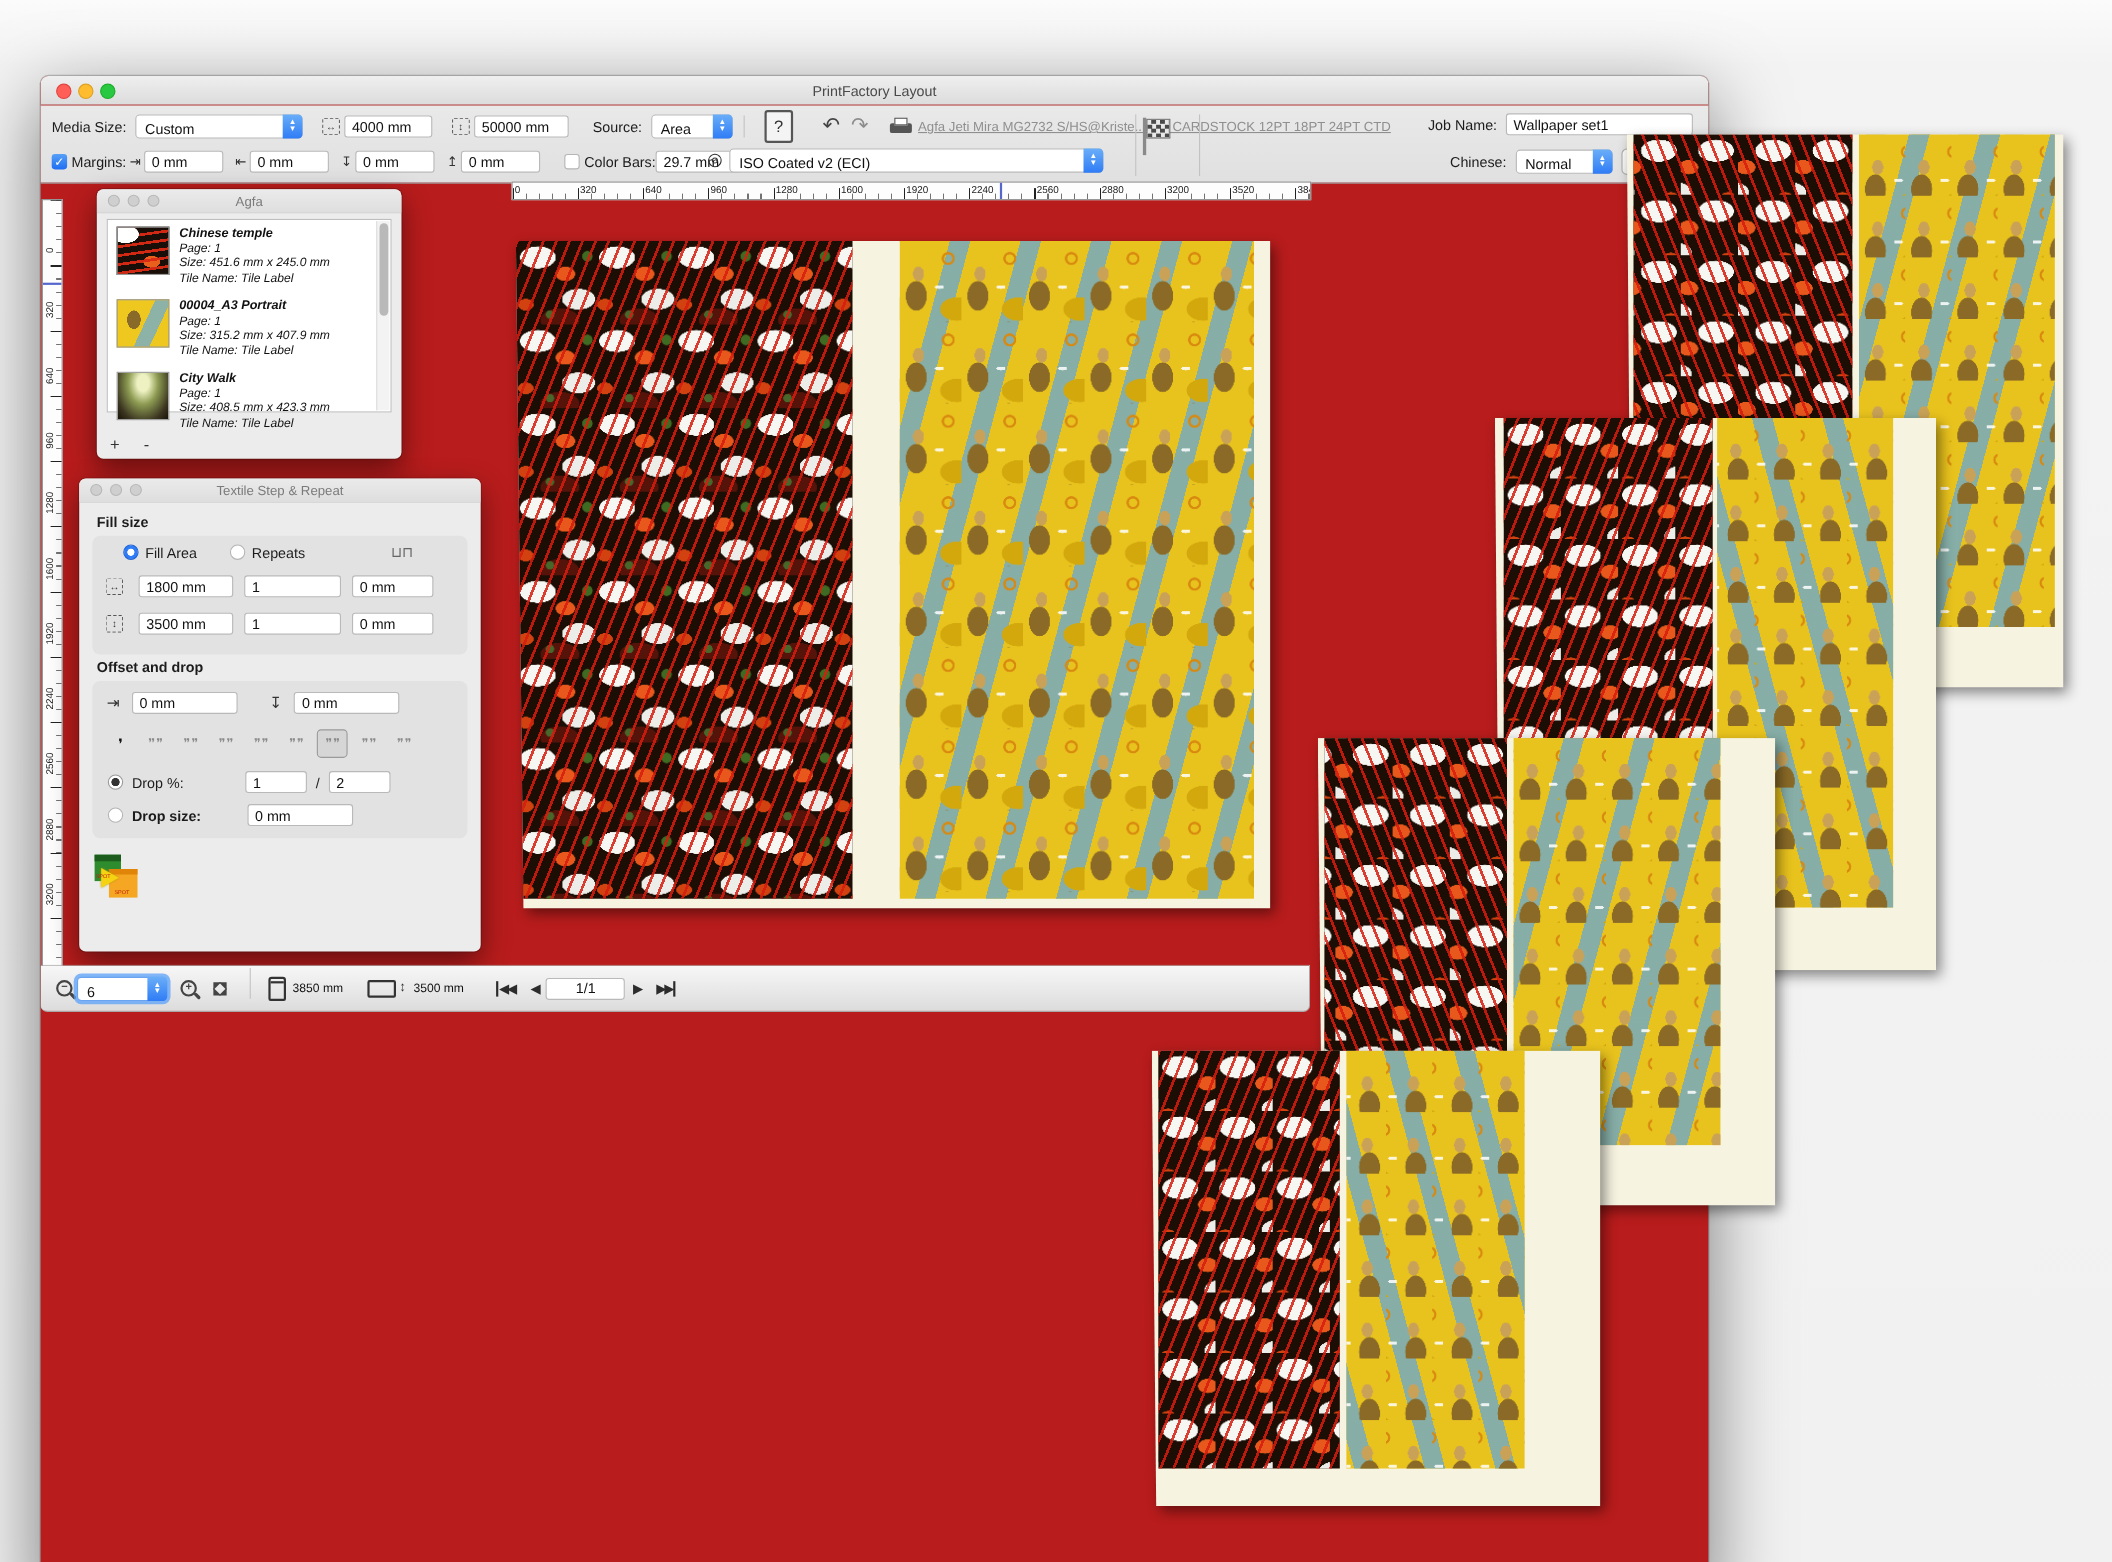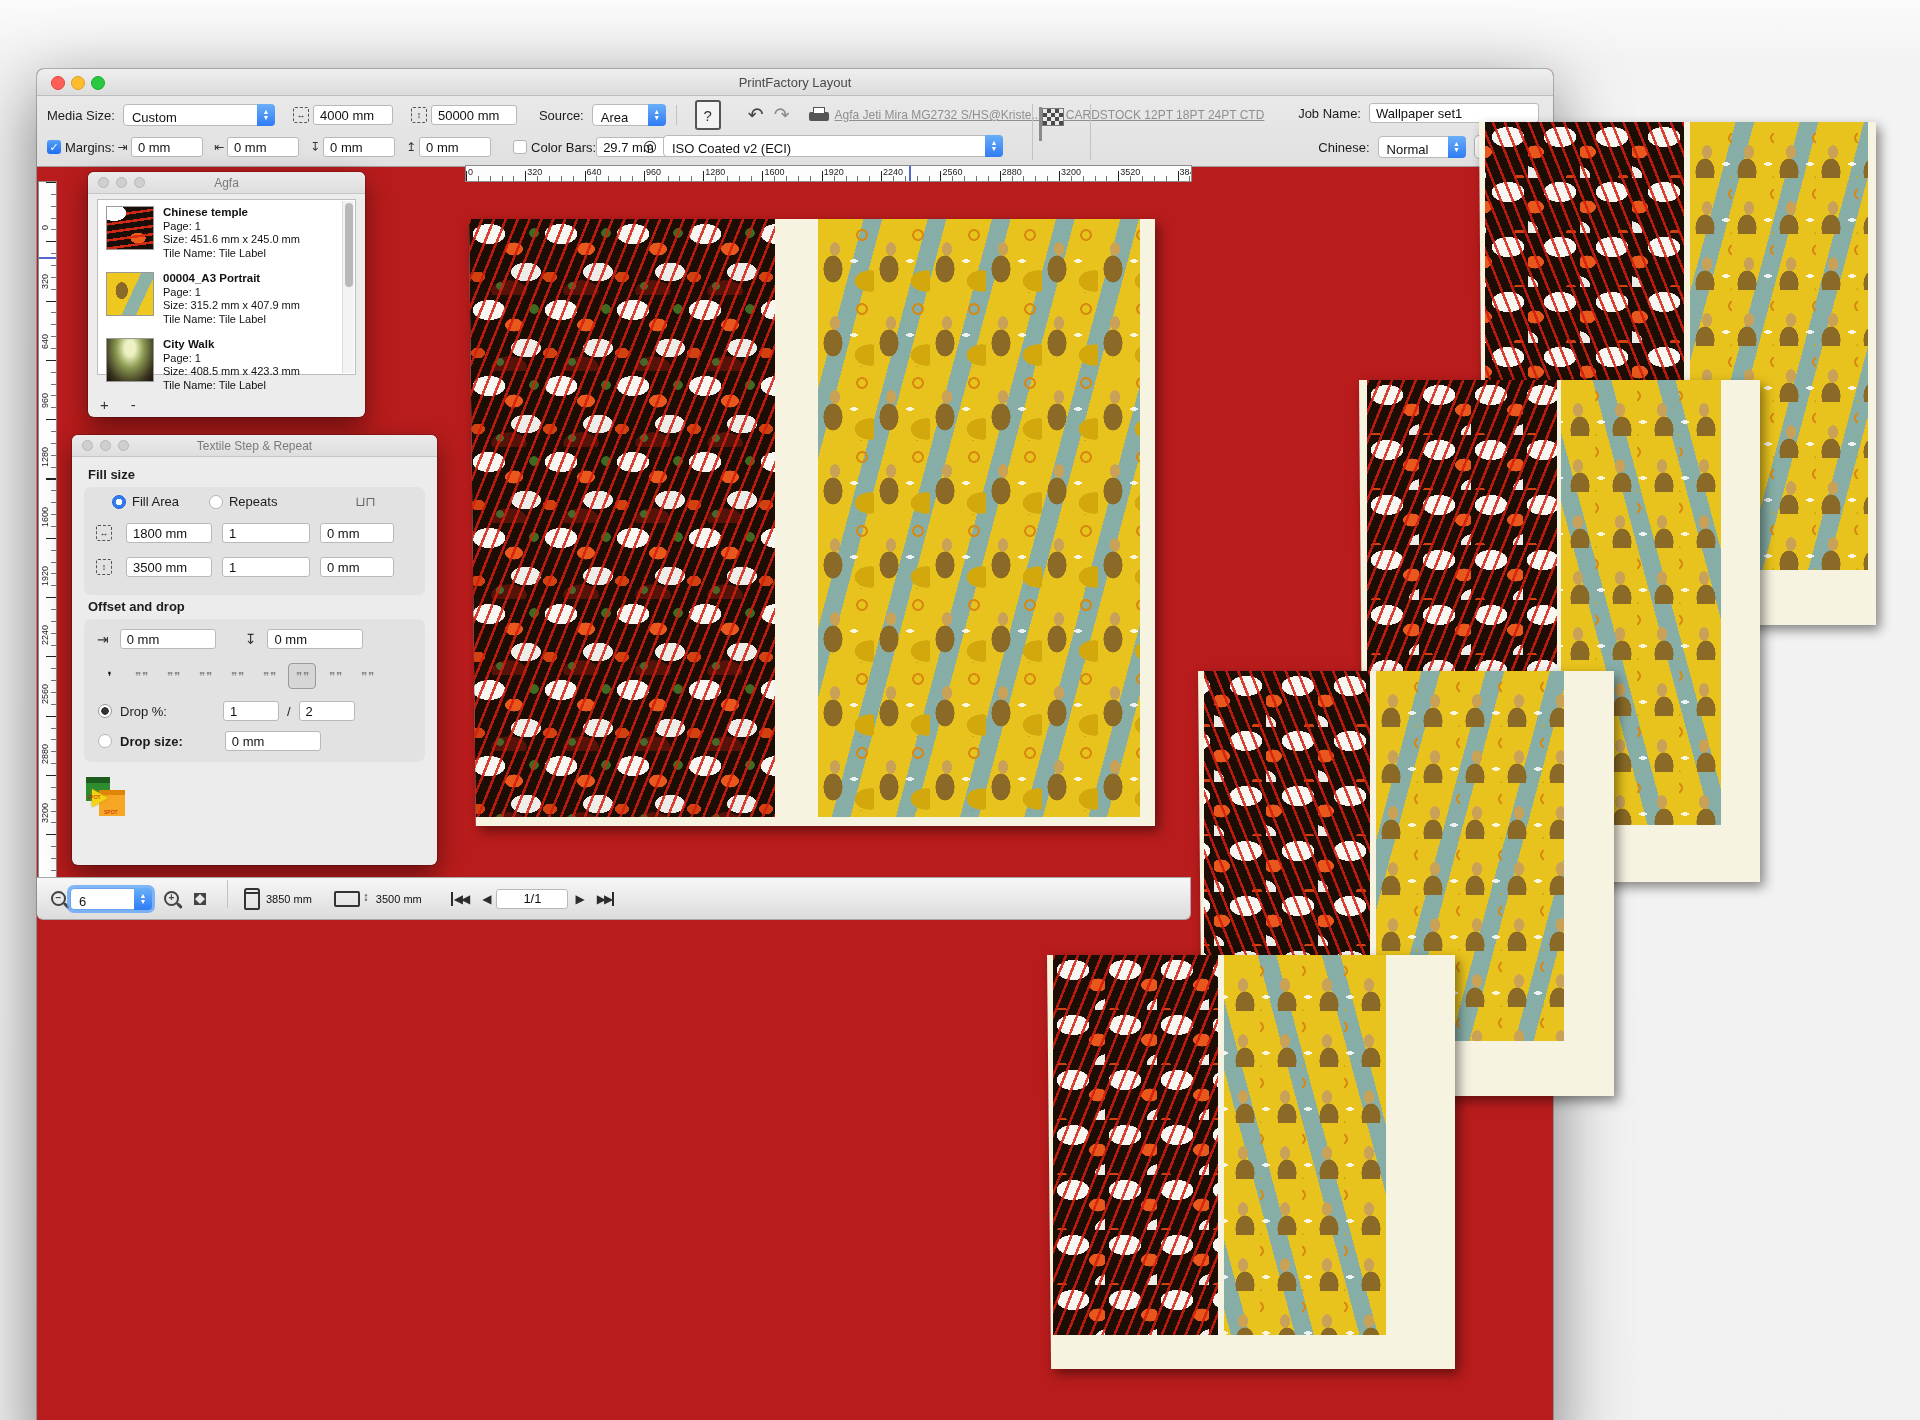--- a/index.html
+++ b/index.html
@@ -114,21 +114,21 @@
   
   .palette{position:absolute;background:#ececec;border-radius:6px;box-shadow:0 10px 26px rgba(0,0,0,.45),0 0 0 1px rgba(0,0,0,.18);}
   .ptitle{position:relative;height:21px;border-bottom:1px solid #c6c6c6;border-radius:6px 6px 0 0;
      background:linear-gradient(180deg,#ebebeb,#dedede);display:flex;align-items:center;justify-content:center;
      font-size:12px;color:#7b7b7b;}
   .ptl{position:absolute;top:5px;width:11px;height:11px;border-radius:50%;background:#cfcfcf;border:1px solid #b7b7b7;box-sizing:border-box;}
   .groupbox{position:absolute;background:#e2e2e2;border-radius:7px;}
   .slab{position:absolute;font-size:13px;font-weight:bold;color:#1c1c1c;}
   
   #jobs-list{position:absolute;left:9px;top:27px;right:9px;height:176px;background:#fff;border:1px solid #bdbdbd;box-sizing:border-box;}
-  .job-item{display:flex;padding:6px 0 6px 8px;}
+  .job-item{display:flex;padding:6px 0 6px 8px;font-style:italic;}
   .job-thumb{width:48px;height:44px;border:1px solid #999;box-sizing:border-box;flex:none;}
   .job-text{margin-left:9px;font-size:11px;color:#111;line-height:13.5px;}
   .job-text b{font-size:11.5px;}
   .thumb-temple{background-color:#1a0f08;background-image:
      radial-gradient(ellipse 20px 13px at 7px 6px,#fff 0 60%,rgba(255,255,255,0) 62%),
      repeating-linear-gradient(172deg,rgba(218,42,20,.95) 0 2.5px,rgba(0,0,0,0) 2.5px 8px),
      radial-gradient(ellipse 13px 9px at 31px 31px,#e8601c 0 58%,rgba(232,96,28,0) 60%);}
   .thumb-portrait{background-color:#eec81e;background-image:
      radial-gradient(ellipse 11px 15px at 32% 42%,#8a6a28 0 55%,rgba(138,106,40,0) 57%),
      linear-gradient(115deg,rgba(0,0,0,0) 52%,rgba(130,176,182,.9) 52% 74%,rgba(0,0,0,0) 74%);}

